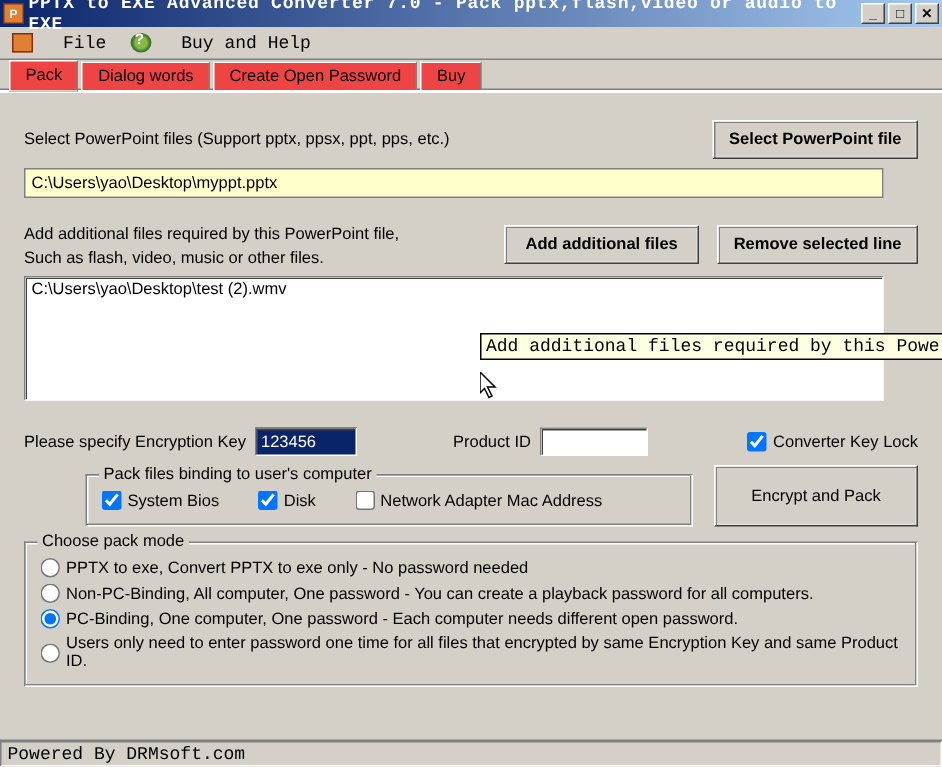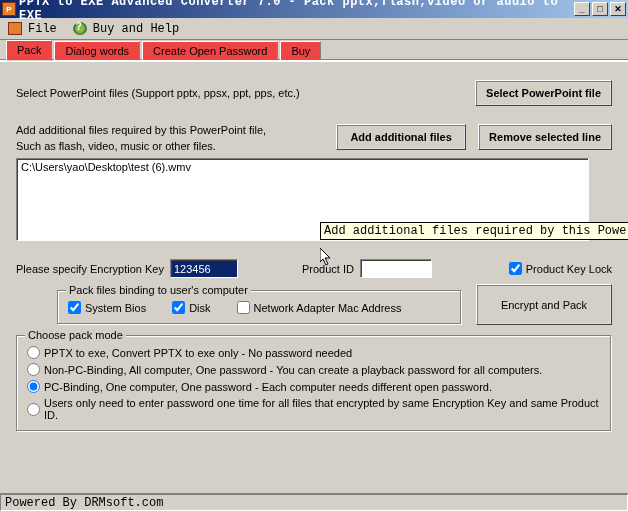--- a/index.html
+++ b/index.html
@@ -3,21 +3,21 @@
 <meta charset="utf-8">
 <style>
 * { box-sizing: border-box; margin: 0; padding: 0; font-family: Tahoma, sans-serif; font-size: 11px; }
 body { background: #d4d0c8; width: 628px; height: 511px; overflow: hidden; }
 .titlebar { background: linear-gradient(to right, #0a246a, #a6caf0); height: 18px; display: flex; align-items: center; padding: 0 2px; color: white; font-weight: bold; font-family: "MS Sans Serif", sans-serif; font-size: 11px; }
 .titlebar .app-icon { width: 14px; height: 14px; background: #e08030; border: 1px solid #803010; margin-right: 3px; display: inline-flex; align-items: center; justify-content: center; font-size: 8px; color: white; }
 .titlebar .title { flex: 1; letter-spacing: 0.5px; }
 .titlebar .winbtns { display: flex; gap: 2px; }
 .titlebar .winbtn { width: 16px; height: 14px; background: #d4d0c8; border: 1px solid; border-color: #fff #404040 #404040 #fff; display: flex; align-items: center; justify-content: center; color: black; font-family: Arial; font-size: 9px; cursor: pointer; }
 .menubar { height: 22px; background: #d4d0c8; display: flex; align-items: center; padding: 2px 4px; gap: 8px; border-bottom: 1px solid #808080; }
-.menubar .mitem { display: flex; gap: 6px; padding: 1px 4px; cursor: pointer; }
+.menubar .mitem { display: flex; gap: 20px; padding: 1px 4px; cursor: pointer; }
 .menubar .micon { width: 14px; height: 13px; display: inline-block; }
 .micon.file-ico { background: #e08030; border: 1px solid #803010; }
 .micon.help-ico { background: radial-gradient(circle, #8b4 40%, #473 60%); border-radius: 50%; position: relative; }
 .micon.help-ico::after { content: "?"; position: absolute; top: -1px; left: 3px; color: #fff; font-weight: bold; font-size: 10px; }
 .tabstrip { display: flex; align-items: flex-end; height: 22px; padding-left: 6px; border-bottom: 2px solid #fff; position: relative; }
 .tabstrip::after { content: ""; position: absolute; left: 0; right: 0; bottom: 0; border-bottom: 1px solid #808080; }
 .tab { padding: 3px 10px 3px 10px; background: #ef4444; border: 1px solid; border-color: #fff #808080 #d4d0c8 #fff; border-bottom: none; margin-right: 2px; cursor: pointer; position: relative; z-index: 1; }
 .tab.active { z-index: 2; border-bottom: 1px solid #d4d0c8; margin-bottom: -1px; padding-bottom: 4px; }
 .content { padding: 18px 16px 6px 16px; position: relative; }
 .row { display: flex; align-items: center; margin-bottom: 6px; }
@@ -72,46 +72,47 @@
   <div class="tab"><span>Buy</span></div>
 </div>
 
 <div class="content">
 
   <div class="row" style="justify-content:space-between;">
     <span class="label">Select PowerPoint files (Support pptx, ppsx, ppt, pps,  etc.)</span>
     <button class="btn btn-wide" style="min-width:128px;"><span>Select PowerPoint file</span></button>
   </div>
 
+  <div class="yellowbox"><span>C:\Users\yao\Desktop\myppt.pptx</span></div>
 
   <div class="row" style="margin-top:18px; justify-content:space-between; align-items:flex-start;">
     <div>
       <div class="label">Add additional files required by this PowerPoint file,</div>
       <div class="label" style="margin-top:4px;">Such as flash, video, music or other files.</div>
     </div>
     <div style="display:flex; gap:12px;">
       <button class="btn btn-wide"><span>Add additional files</span></button>
       <button class="btn btn-wide"><span>Remove selected line</span></button>
     </div>
   </div>
 
   <div class="listbox">
-    <div>C:\Users\yao\Desktop\test (6).wmv</div>
+    <div>C:\Users\yao\Desktop\test (2).wmv</div>
   </div>
 
   <div class="row" style="margin-top:18px; gap:6px;">
     <span class="label">Please specify Encryption Key</span>
     <input class="textfield enc-input" value="123456" style="">
     <span style="width:52px;"></span>
     <span class="label">Product ID</span>
     <input class="textfield pid-input" value="" style="">
     <span style="flex:1;"></span>
     <label class="chk">
       <input type="checkbox" checked="" style="">
-      <span>Product Key Lock</span>
+      <span>Converter Key Lock</span>
     </label>
   </div>
 
   <div style="display:flex; gap:14px; align-items:stretch; margin-top:4px;padding-left:41px;">
     <div class="fieldset" style="flex:1;">
       <span class="legend">Pack files binding to user's computer</span>
       <div style="display:flex; gap:26px; margin-top:2px;">
         <label class="chk">
             <input type="checkbox" checked="" style="">
             <span>System Bios</span>

